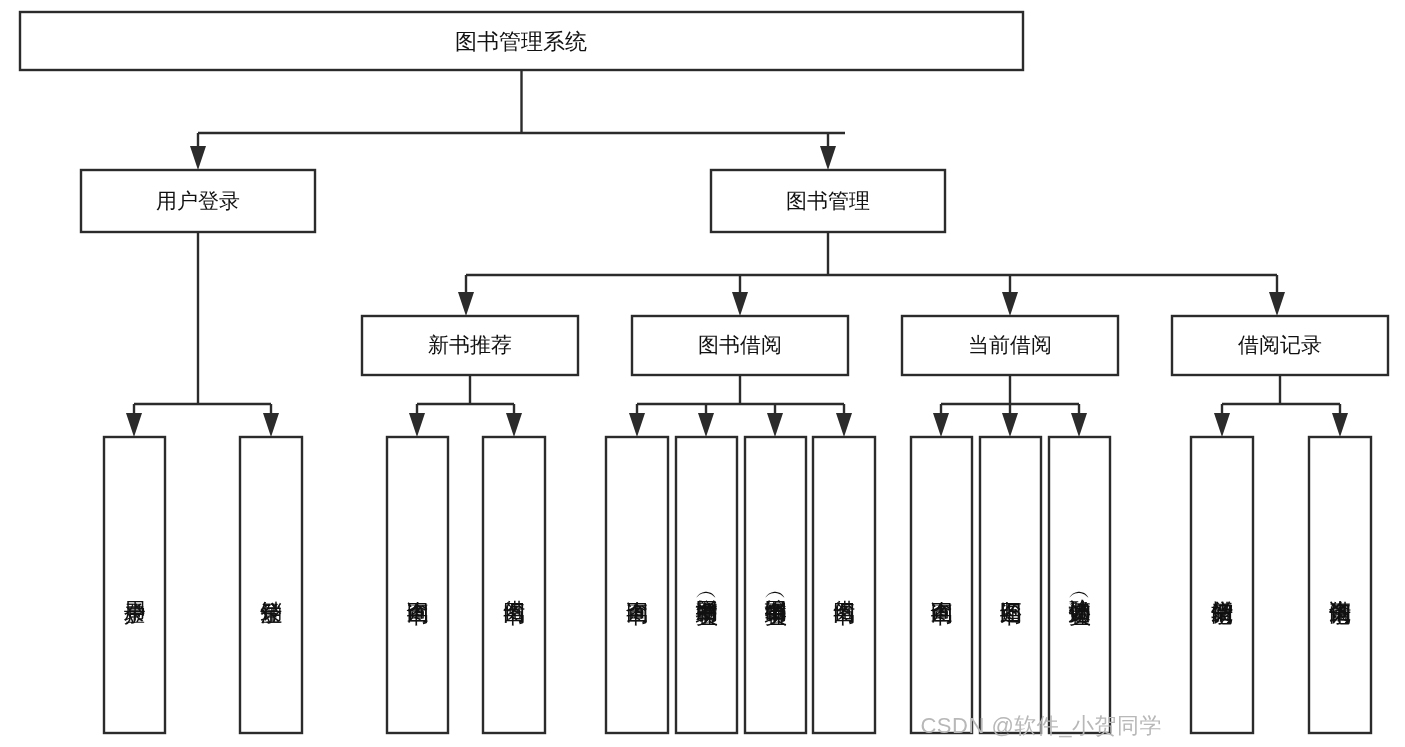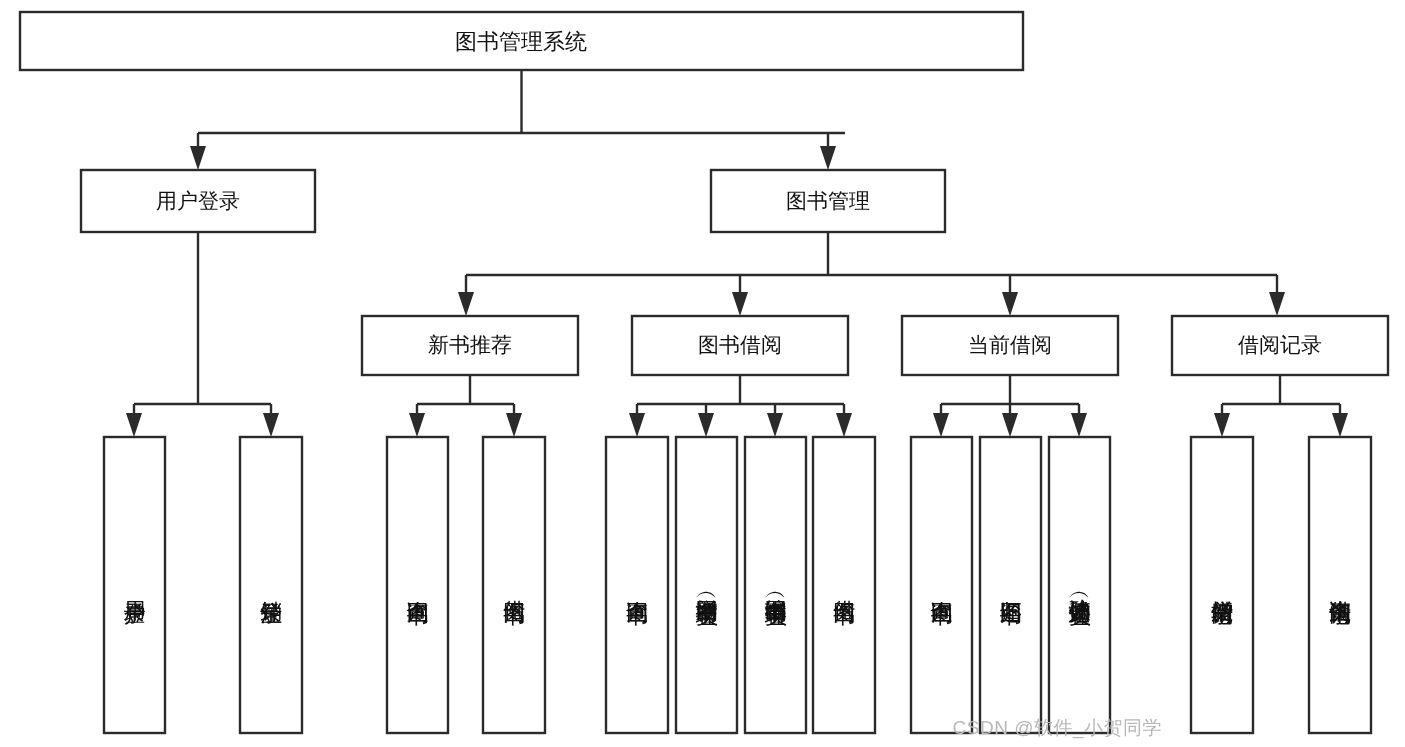--- a/index.html
+++ b/index.html
@@ -70,21 +70,21 @@
     align-items: center;
     justify-content: center;
     white-space: nowrap;
     pointer-events: none;
   }
   .watermark {
     position: absolute;
     right: 10px;
     bottom: 6px;
     font-family: "Liberation Sans", "DejaVu Sans", sans-serif;
-    font-size: 19px;
+    font-size: 22px;
     color: #b8b8b8;
     letter-spacing: 0.5px;
     white-space: nowrap;
     margin-left: 28px;
   }
 </style>
 </head>
 <body>
 
 <div id="diagram-root">

